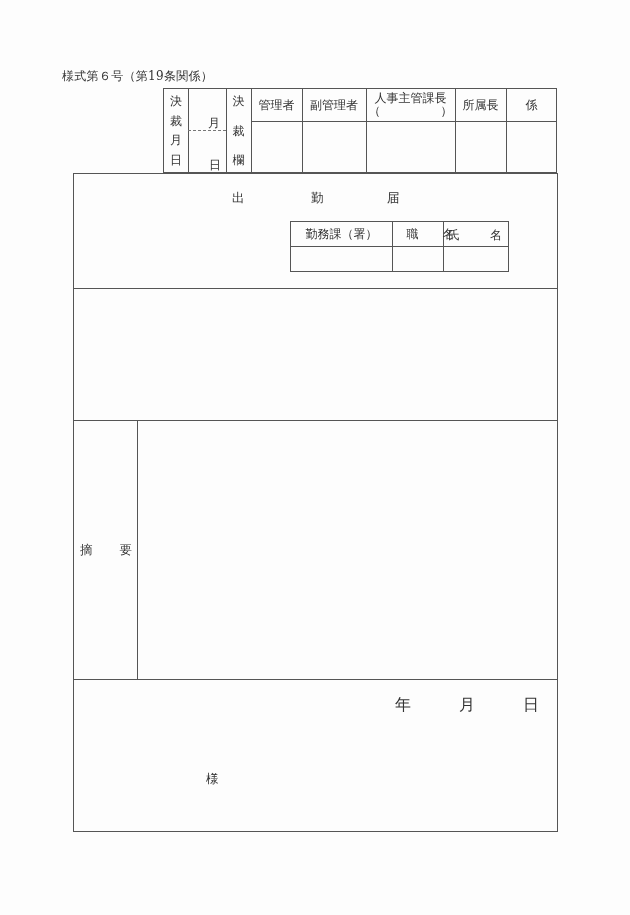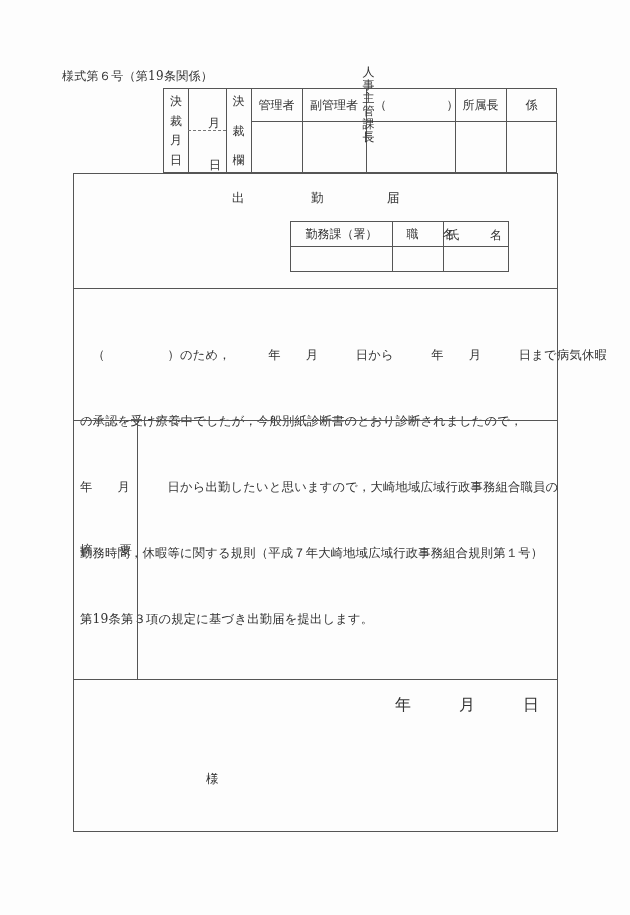--- a/index.html
+++ b/index.html
@@ -60,21 +60,21 @@
   <span class="abs" style="left:44px; top:26px">月</span>
   <span class="abs" style="left:45px; top:68px">日</span>
   <div class="vert-text" style="left:62px; width:25px; top:4px; height:76px">
     <span>決</span>
     <span>裁</span>
     <span>欄</span>
   </div>
 
   <div class="cell-label" style="left:87px; width:51px; top:0; height:32px">管理者</div>
   <div class="cell-label" style="left:138px; width:64px; top:0; height:32px">副管理者</div>
-  <div class="cell-label" style="left:202px; width:89px; top:0; height:32px; ">
+  <div class="cell-label" style="left:202px; width:89px; top:0; height:32px; flex-direction:column">
     <span>人事主管課長</span>
     <span>（　　　　　）</span>
   </div>
   <div class="cell-label" style="left:291px; width:51px; top:0; height:32px">所属長</div>
   <div class="cell-label" style="left:342px; width:51px; top:0; height:32px">係</div>
 
   <div class="abs" style="left:88px; width:50px; top:33px; height:50px"></div>
   <div class="abs" style="left:139px; width:63px; top:33px; height:50px"></div>
   <div class="abs" style="left:203px; width:88px; top:33px; height:50px"></div>
   <div class="abs" style="left:292px; width:50px; top:33px; height:50px"></div>
@@ -96,27 +96,20 @@
     <div class="cell-label" style="left:114px; width:51px; top:0; height:24px">職　　名</div>
     <span class="abs" style="left:157px; top:5px">氏</span>
     <span class="abs" style="right:6px; top:5px">名</span>
     <div class="abs" style="left:0; width:101px; top:25px; height:24px"></div>
     <div class="abs" style="left:102px; width:50px; top:25px; height:24px"></div>
     <div class="abs" style="left:153px; width:101px; top:25px; height:24px"></div>
   </div>
 
   <div class="hline" style="left:0; right:0; top:114px"></div>
 
-  <div class="body-text">
-    <div>　（　　　　　）のため，　　　年　　月　　　日から　　　年　　月　　　日まで病気休暇</div>
-    <div>の承認を受け療養中でしたが，今般別紙診断書のとおり診断されましたので，</div>
-    <div>年　　月　　　日から出勤したいと思いますので，大崎地域広域行政事務組合職員の</div>
-    <div>勤務時間，休暇等に関する規則（平成７年大崎地域広域行政事務組合規則第１号）</div>
-    <div>第19条第３項の規定に基づき出勤届を提出します。</div>
-  </div>
 
   <div class="hline" style="left:0; right:0; top:246px"></div>
 
   <div class="vline" style="left:63px; top:246px; bottom:auto; height:259px"></div>
   <div class="summary-label">
     <span>摘</span>
     <span>要</span>
   </div>
   <div class="abs" style="left:65px; top:248px; width:418px; height:256px"></div>
 

